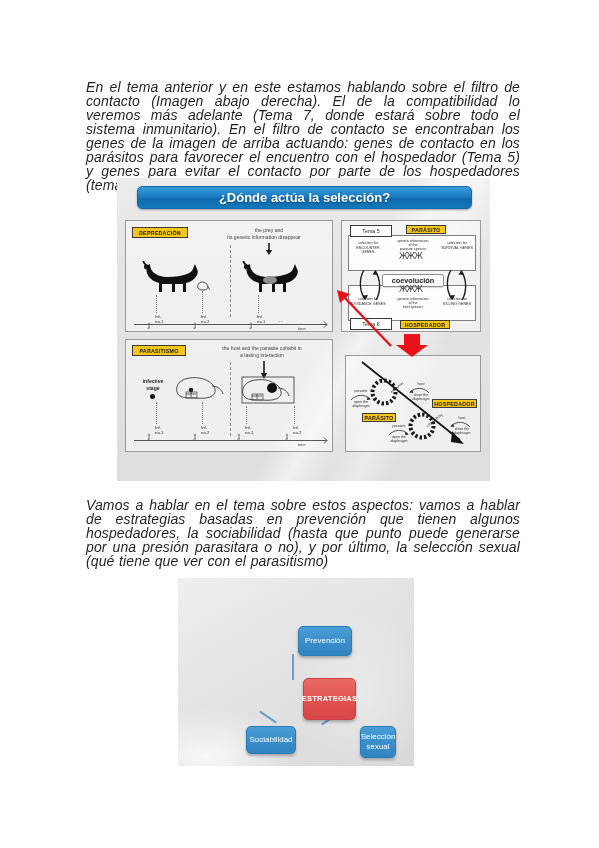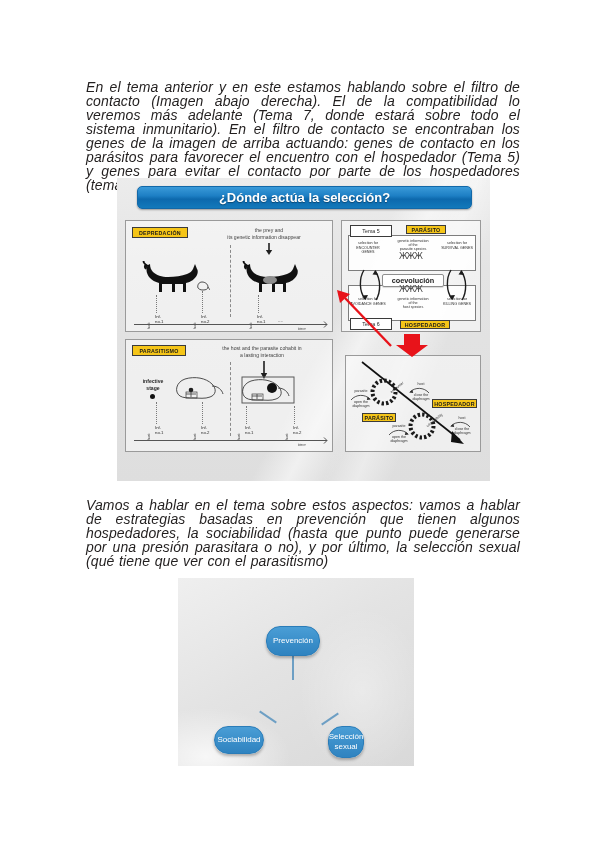--- a/index.html
+++ b/index.html
@@ -163,26 +163,27 @@
       radial-gradient(ellipse 120px 70px at 12% 95%, rgba(255,255,255,.75), rgba(255,255,255,0) 70%),
       radial-gradient(ellipse 90px 120px at 78% 60%, rgba(255,255,255,.35), rgba(255,255,255,0) 70%),
       linear-gradient(150deg,#efefef 0%,#e3e3e3 45%,#d9d9d9 100%);
   }
   #fig2-title {
     left:14px; top:6px; width:208px; height:19px;
     font-size:9.2px;
   }
   .node {
     position:absolute;
-    border-radius:14px;
+    border-radius:5px;
     display:flex; align-items:center; justify-content:center;
     text-align:center;
     color:#ffffff;
     line-height:10px;
     box-shadow:0 2px 3px rgba(0,0,0,.28);
+    margin-left:32px;
   }
   .node.blue {
     background:linear-gradient(180deg,#4a9ed6 0%,#3a8ec9 55%,#2f83c0 100%);
     border:1px solid #2a7cb8;
     font-size:8px;
   }
   .node.red {
     background:linear-gradient(180deg,#e96a64 0%,#e0524e 55%,#d7474a 100%);
     border:1px solid #cf4044;
     font-size:7.6px; font-weight:bold;
@@ -463,17 +464,18 @@
 
   <div id="figure-2">
     <div class="fig-bg"></div>
 
 
     <div class="connector" style="left:114px; top:76px; width:2px; height:26px;"></div>
     <div class="connector" style="left:80px; top:138px; width:20px; height:2px; transform:rotate(34deg);"></div>
     <div class="connector" style="left:142px; top:140px; width:20px; height:2px; transform:rotate(-34deg);"></div>
 
     <div class="node blue" id="node-prevencion">Prevención</div>
+    <div class="node red" id="node-estrategias">ESTRATEGIAS</div>
     <div class="node blue" id="node-sociabilidad">Sociabilidad</div>
     <div class="node blue" id="node-seleccion">Selección sexual</div>
   </div>
 
 </div>
 
 </body></html>

